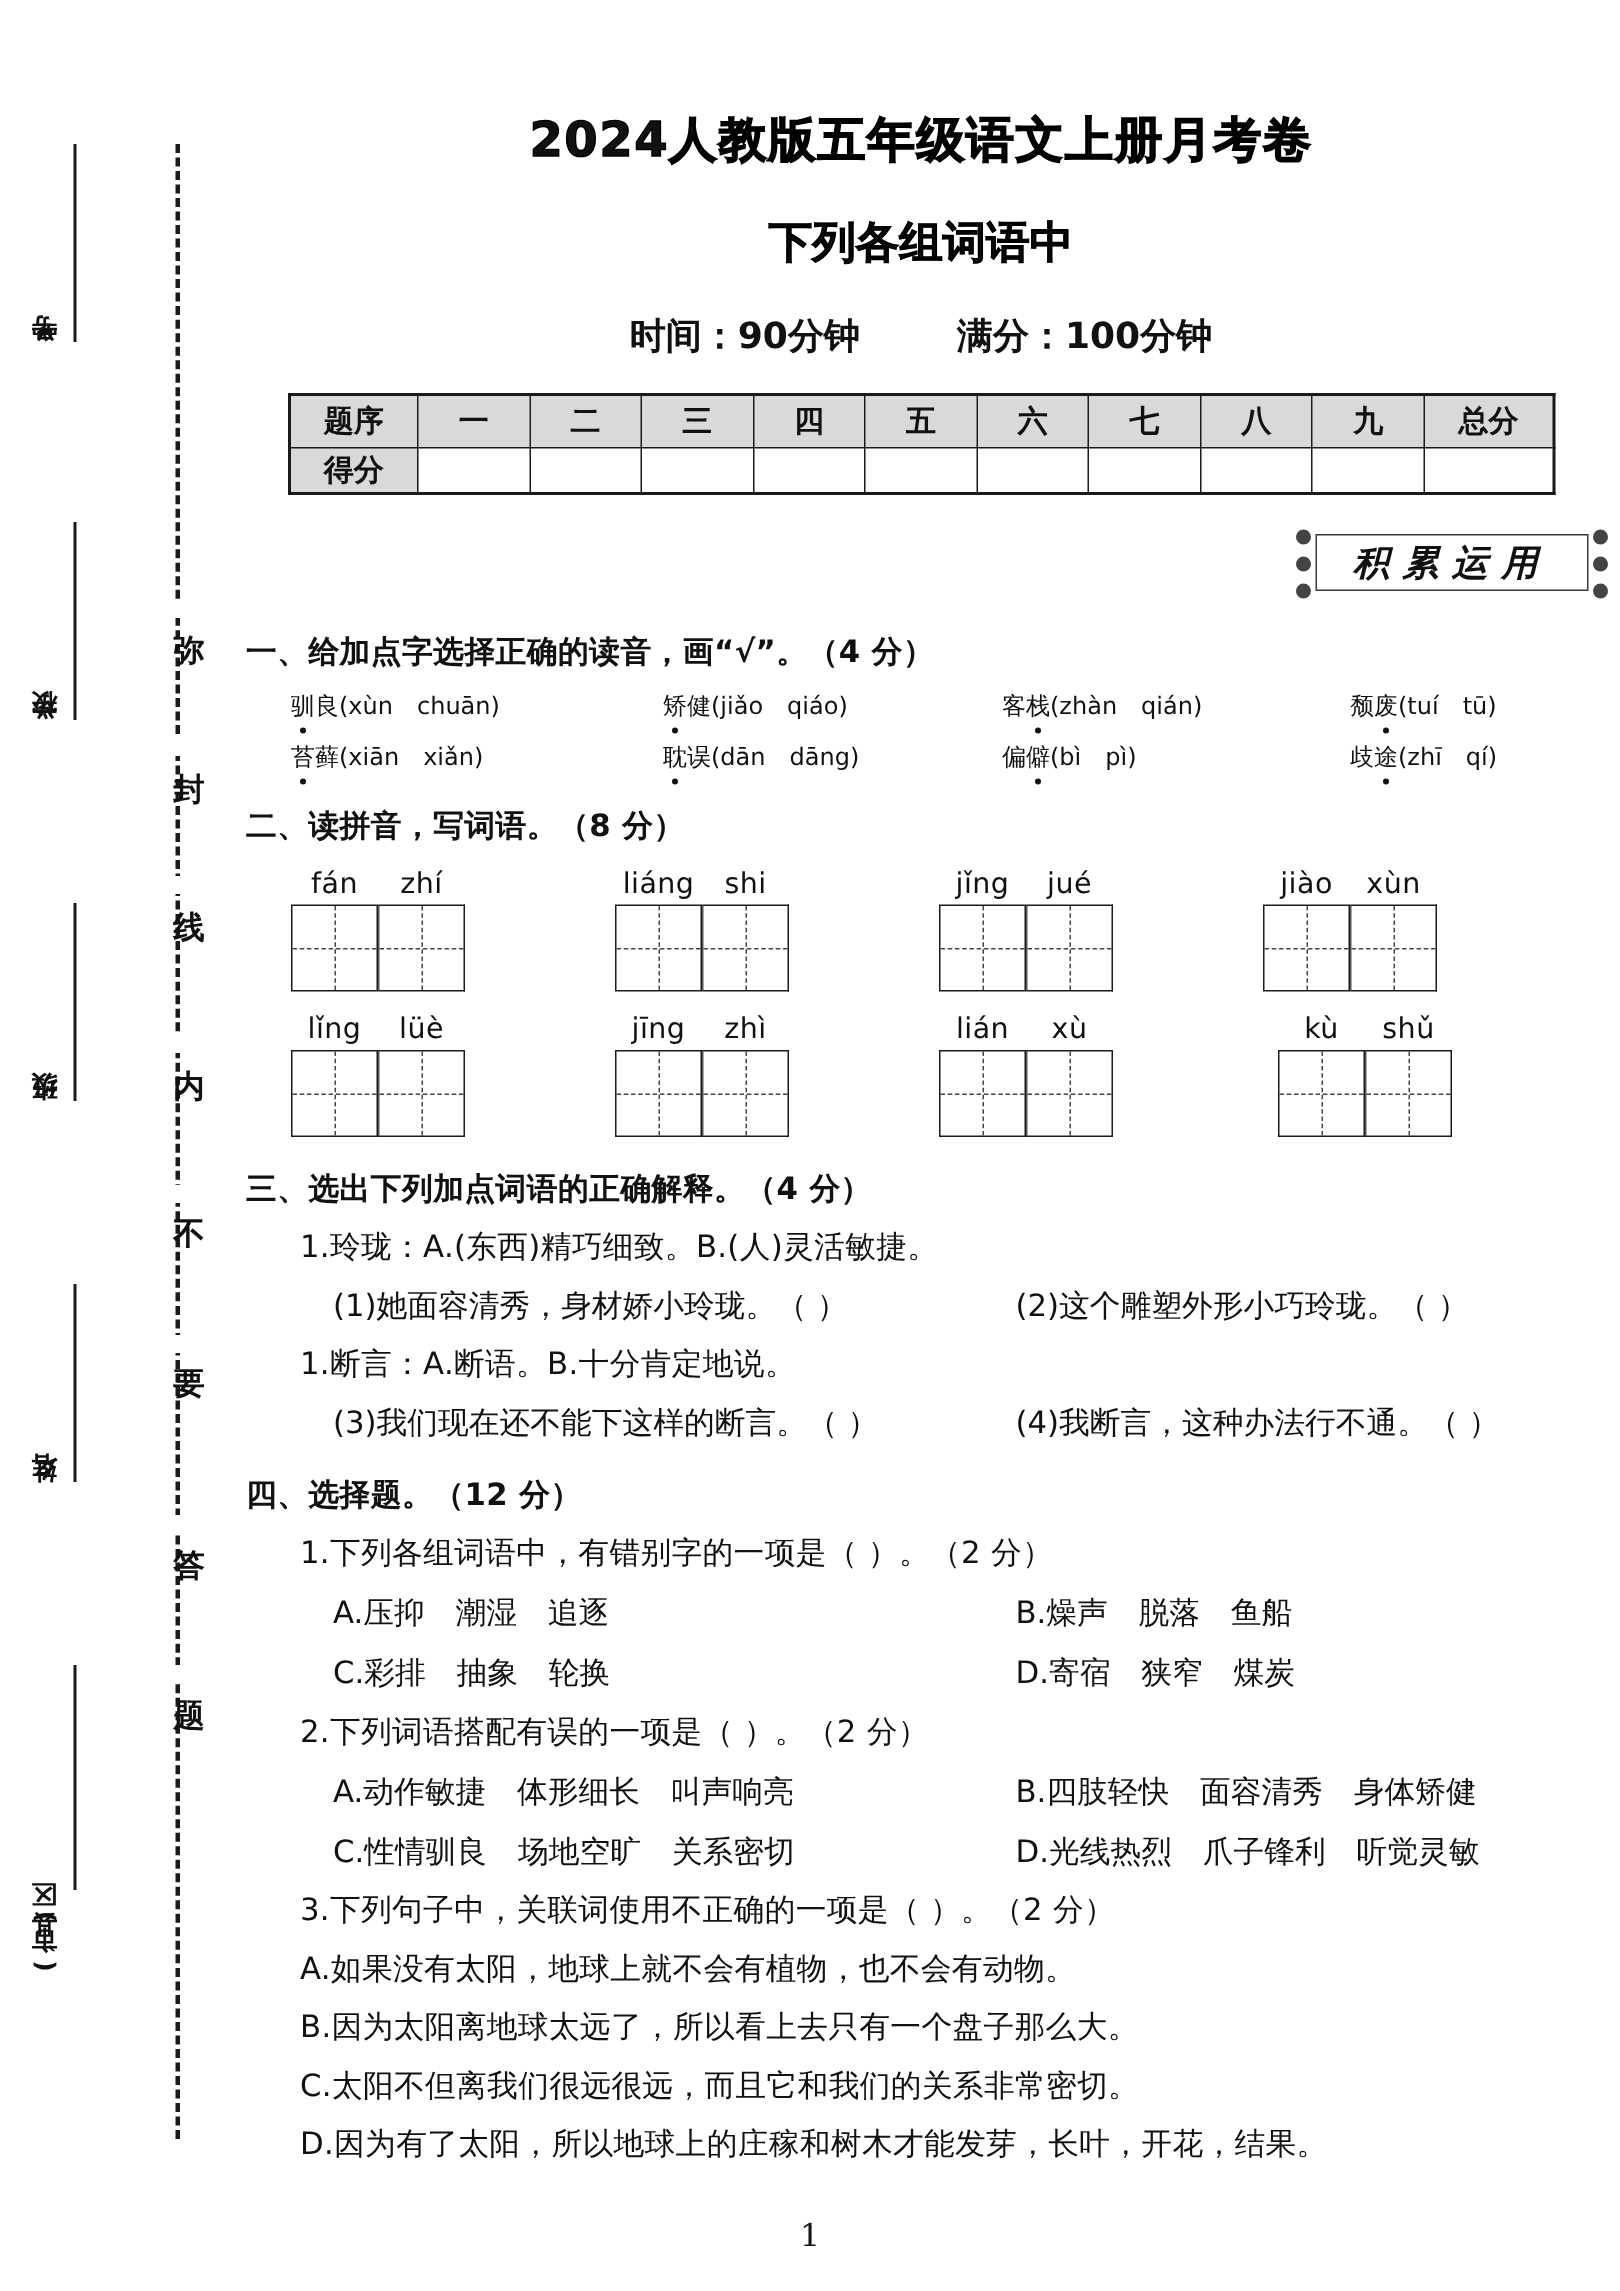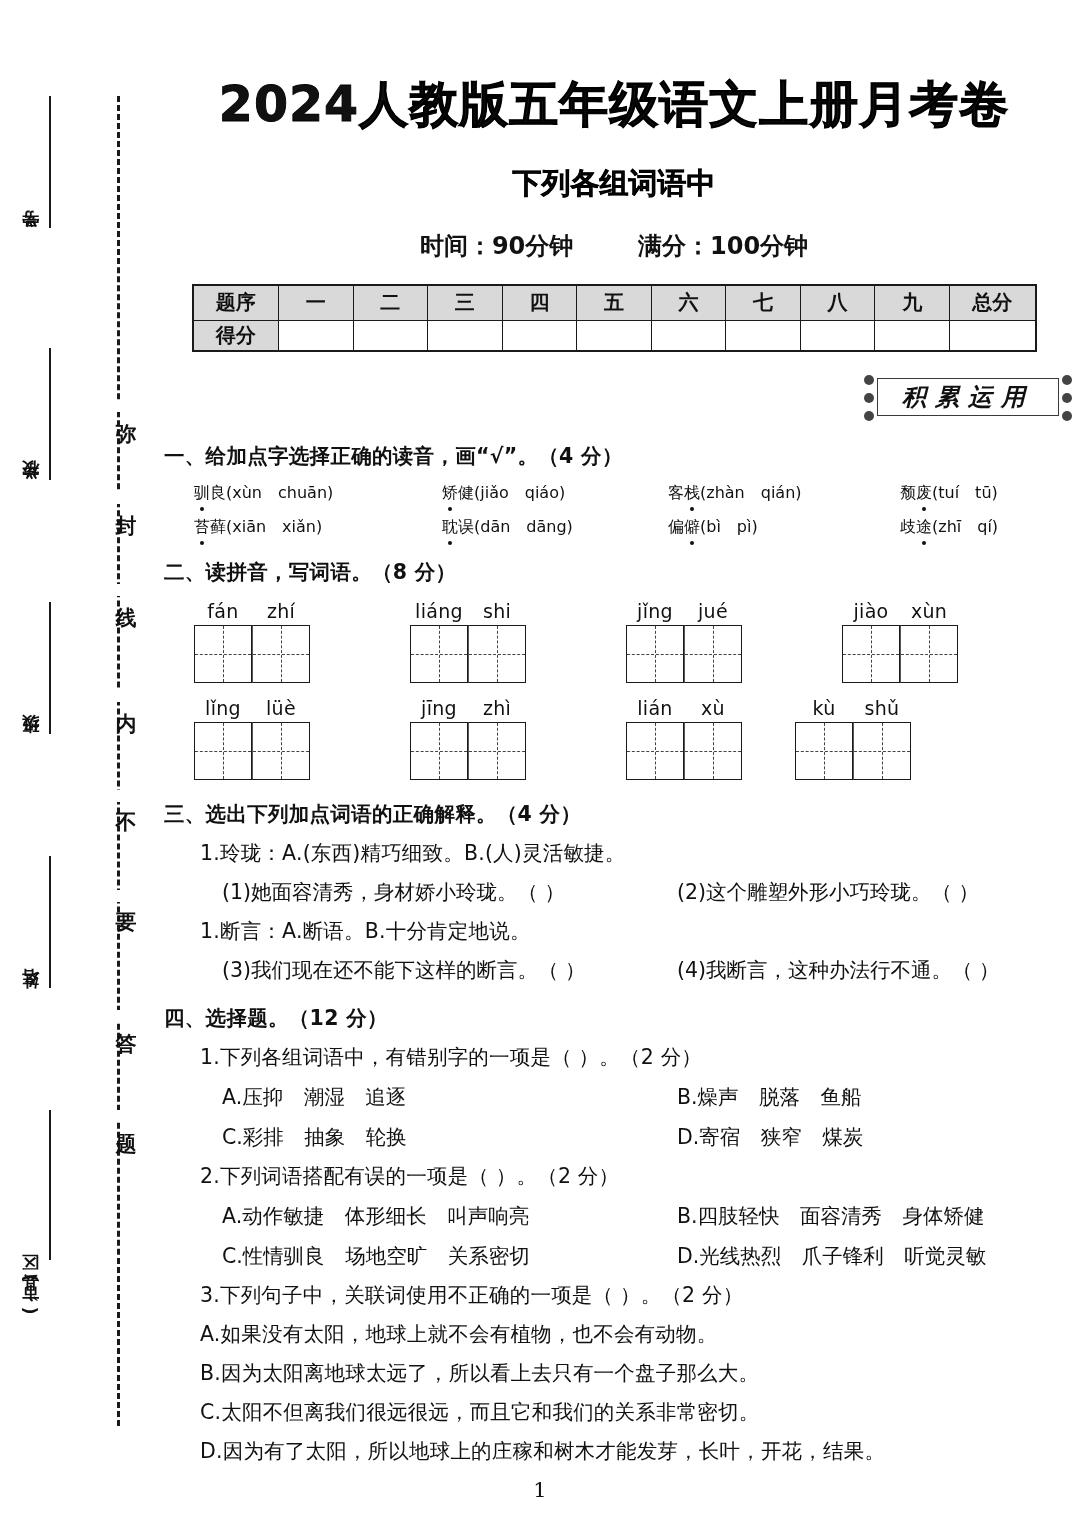--- a/index.html
+++ b/index.html
@@ -65,21 +65,21 @@
   .page {
     position: absolute;
     left: 150px; top: 0;
     width: 930px;
     height: 1527px;
     padding: 0 12px 0 10px;
   }
 
   .title-main {
     text-align: center;
-    font-size: 49px;
+    font-size: 32px;
     font-weight: 700;
     letter-spacing: 1px;
     margin-top: 72px;
     font-family: "DejaVu Sans", "Liberation Sans", sans-serif;
     -webkit-text-stroke: 0.9px #000;
   }
   .title-sub {
     text-align: center;
     font-size: 29px;
     font-weight: 700;
@@ -439,21 +439,21 @@
       <div class="grid-item" style="margin-right:100px">
         <div class="grid-pinyin">
           <span>jīng</span>
           <span>zhì</span>
         </div>
         <div class="tzg">
             <div class="box"></div>
             <div class="box"></div>
           </div>
       </div>
-      <div class="grid-item" style="margin-right:53px">
+      <div class="grid-item" style="margin-right:110px">
         <div class="grid-pinyin">
           <span>lián</span>
           <span>xù</span>
         </div>
         <div class="tzg">
             <div class="box"></div>
             <div class="box"></div>
           </div>
       </div>
       <div class="grid-item">

